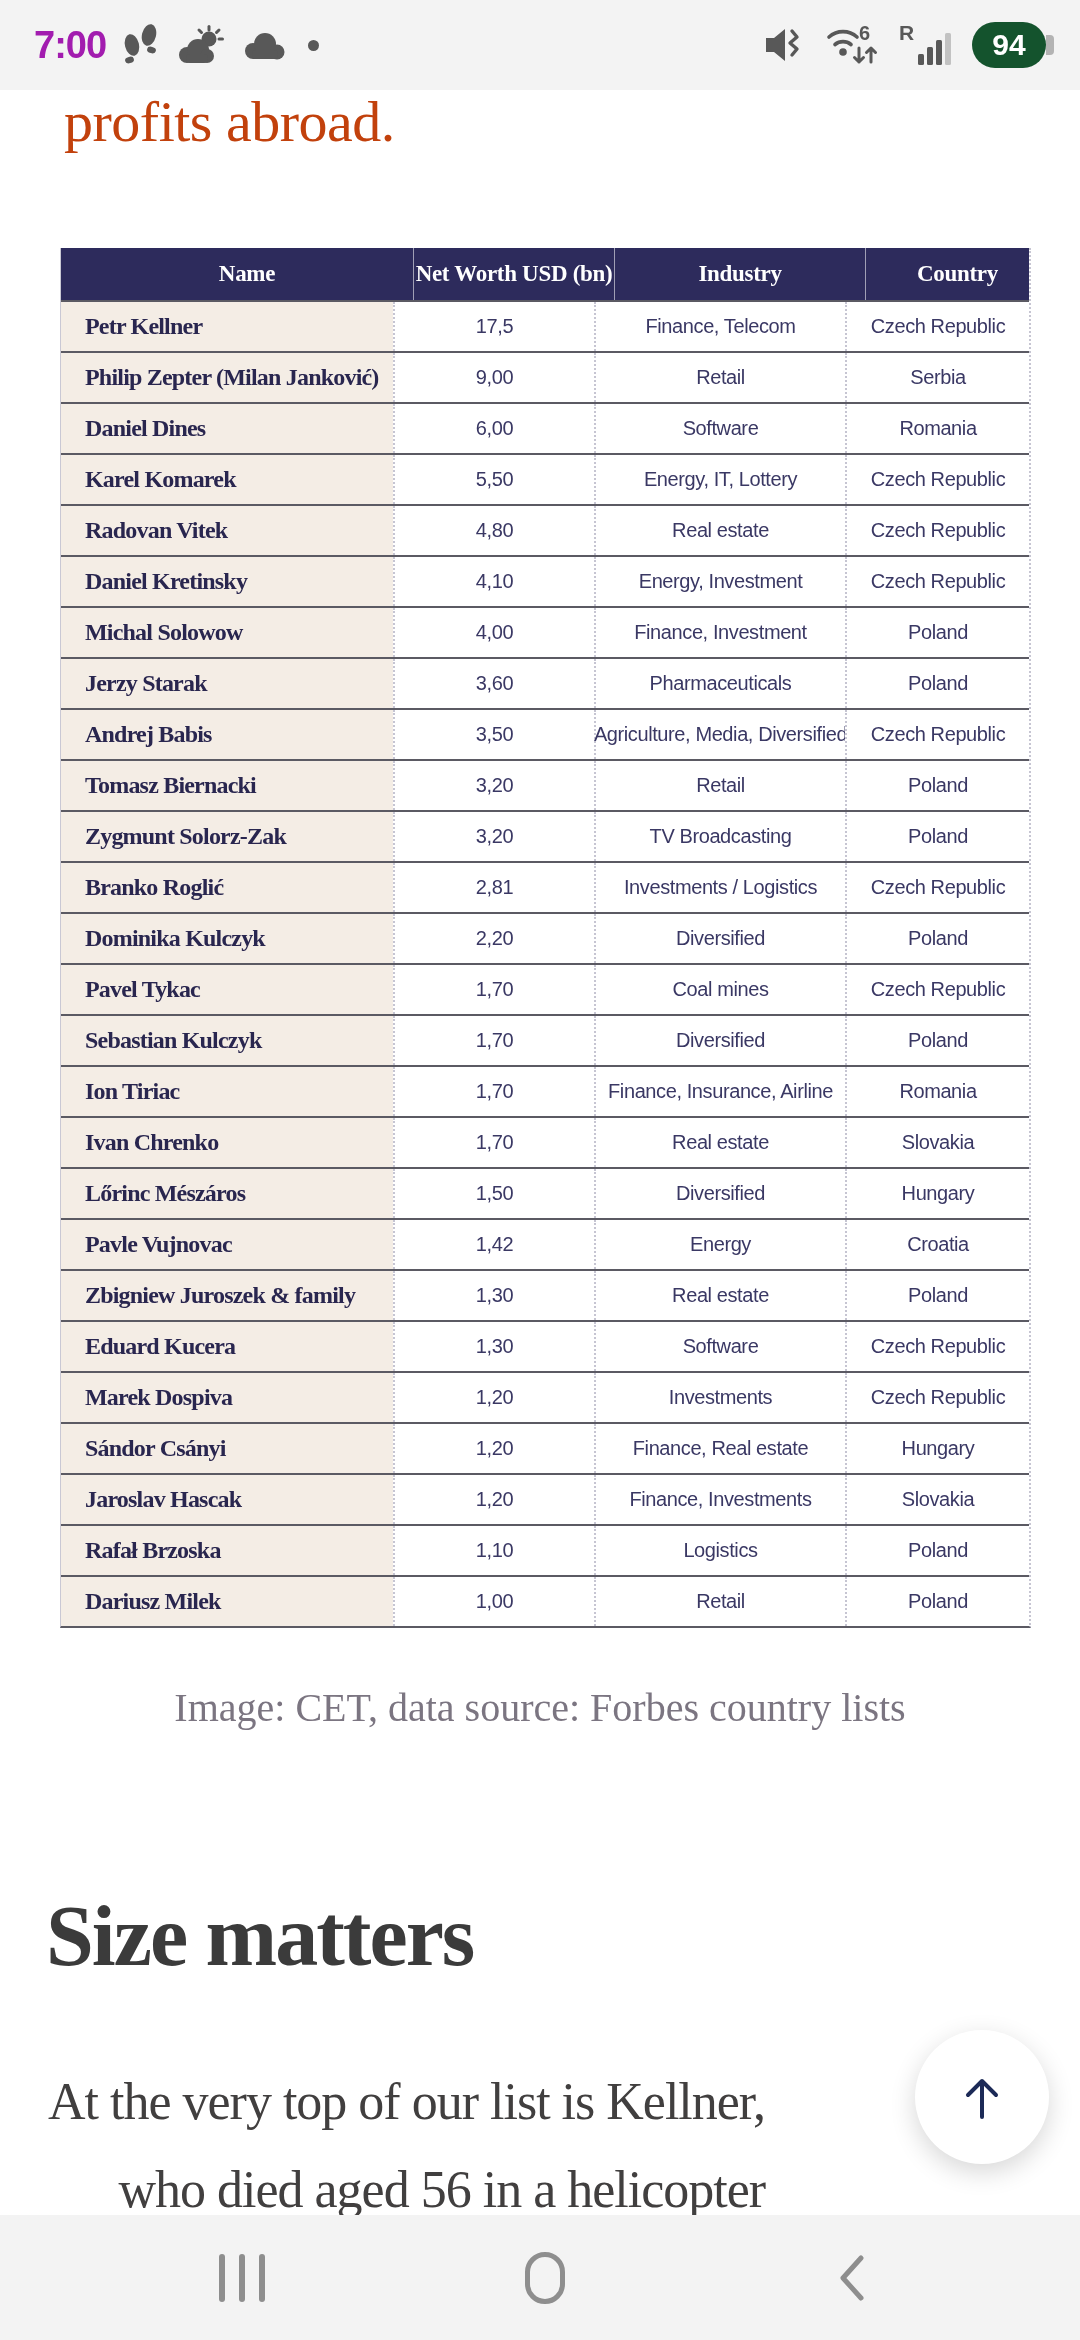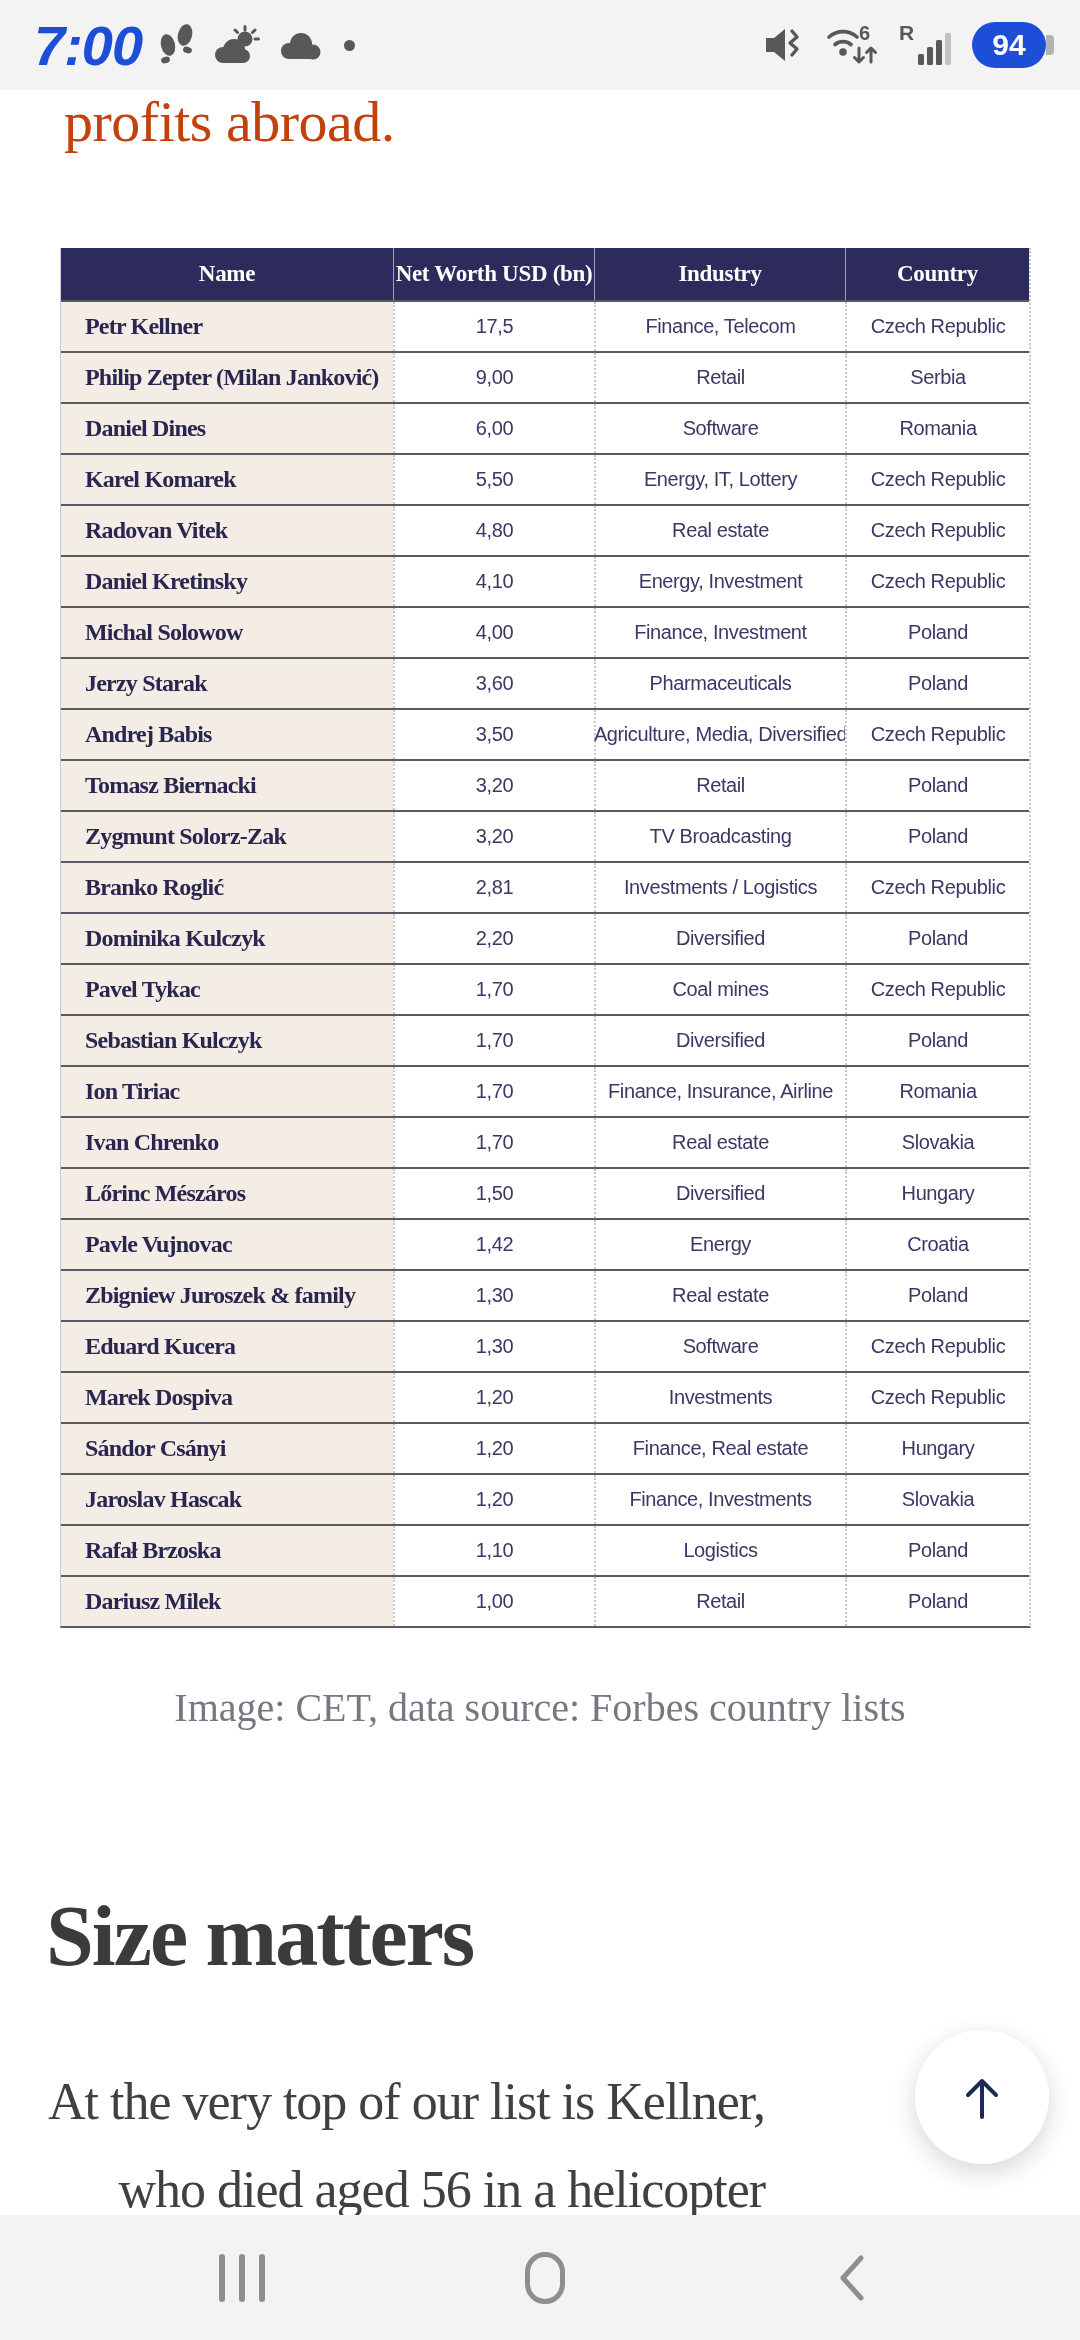--- a/index.html
+++ b/index.html
@@ -5,44 +5,44 @@
   html,body{margin:0;padding:0;}
   body{width:1080px;height:2340px;background:#ffffff;position:relative;overflow:hidden;
        font-family:"Liberation Sans",sans-serif;}
   .screen{position:absolute;inset:0;width:1080px;height:2340px;}
 
   
   .status-bar{position:absolute;top:0;left:0;width:1080px;height:90px;background:#f3f3f3;
     display:flex;align-items:center;justify-content:space-between;padding:0 34px;box-sizing:border-box;}
   .sb-left{display:flex;align-items:center;gap:16px;}
   .sb-right{display:flex;align-items:center;gap:18px;}
-  .sb-time{font-size:56px;font-weight:bold;color:#1d4ed8;letter-spacing:-1px;font-style:italic;}
+  .sb-time{font-size:38px;font-weight:bold;color:#a21caf;letter-spacing:-1px;}
   .sb-dot{width:11px;height:11px;border-radius:50%;background:#585858;margin-left:4px;}
-  .battery-pill{min-width:74px;height:46px;background:#1d4ed8;border-radius:23px;display:flex;
+  .battery-pill{min-width:74px;height:46px;background:#14532d;border-radius:23px;display:flex;
     align-items:center;justify-content:center;position:relative;}
   .battery-pill::after{content:"";position:absolute;right:-8px;top:13px;width:8px;height:20px;
     background:#b3b3b3;border-radius:0 4px 4px 0;}
   .battery-pct{color:#ffffff;font-size:30px;font-weight:bold;}
 
   
   .para-top{position:absolute;top:88px;left:64px;font-family:"Liberation Serif",serif;
     font-size:58px;color:#c2410c;letter-spacing:-0.5px;}
   .caption{position:absolute;top:1674px;left:0;width:1080px;text-align:center;
     font-family:"Liberation Serif",serif;font-size:40px;line-height:68px;color:#7b7581;}
   .caption-inner{display:inline-block;max-width:880px;}
   .section-heading{position:absolute;top:1886px;left:46px;font-family:"Liberation Serif",serif;
     font-size:86px;font-weight:800;letter-spacing:-2px;color:#3b3b3b;}
   .body-para{position:absolute;top:2058px;left:48px;font-family:"Liberation Serif",serif;
     font-size:52px;line-height:88px;color:#413f3f;letter-spacing:-1px;white-space:nowrap;text-align:right;}
 
   
   .nw-table{position:absolute;top:248px;left:60px;width:968px;
     border-bottom:2px solid #5b5a63;border-left:1px solid #c9c8d4;border-right:2px dotted #c6c5d2;
     box-sizing:content-box;}
-  .thead{display:grid;grid-template-columns:332px 201px 251px 184px;height:52px;background:#2d2b5c;}
+  .thead{display:grid;grid-template-columns:332px 201px 251px 184px;height:52px;background:#2d2b5c;padding-left:20px;}
   .th{display:flex;align-items:center;justify-content:center;color:#ffffff;
     font-family:"Liberation Serif",serif;font-weight:bold;font-size:23px;letter-spacing:-0.3px;}
   .th + .th{border-left:1px solid rgba(255,255,255,0.55);}
   .trow{display:grid;grid-template-columns:332px 201px 251px 184px;height:49px;border-top:2px solid #5b5a63;}
   .td{display:flex;align-items:center;justify-content:center;background:#ffffff;
     font-size:20px;color:#3a3864;letter-spacing:-0.4px;white-space:nowrap;overflow:visible;}
   .td + .td{border-left:2px dotted #c6c5d2;}
   .td.name{background:#f4ede5;justify-content:flex-start;padding-left:24px;
     font-family:"Liberation Serif",serif;font-weight:bold;font-size:24px;color:#29264f;letter-spacing:-0.8px;}
 

